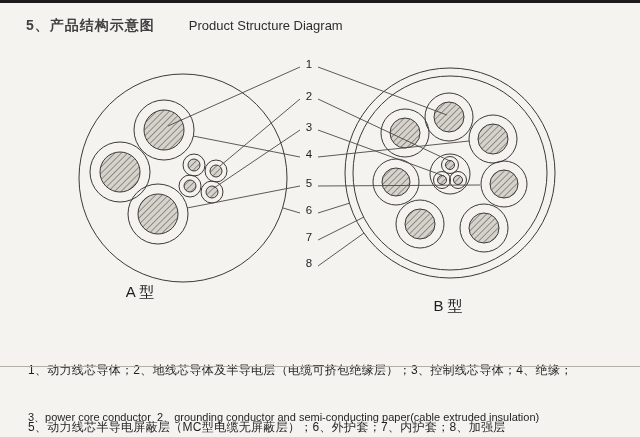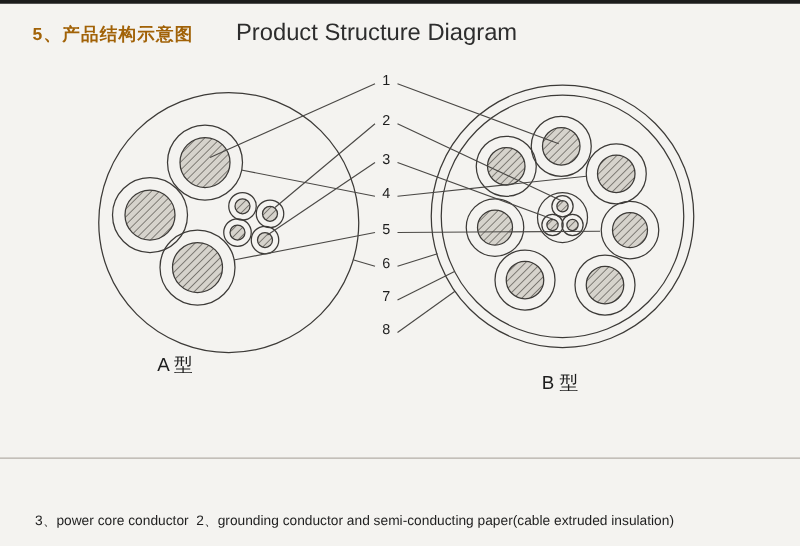--- a/index.html
+++ b/index.html
@@ -23,25 +23,25 @@
     }
     .title-row {
       position: absolute;
       top: 16px;
       left: 26px;
       white-space: nowrap;
     }
     .title-zh {
       font-size: 14px;
       font-weight: bold;
-      color: #a16207;
+      color: #404040;
       letter-spacing: 1px;
     }
     .title-en {
-      font-size: 19px;
+      font-size: 13px;
       color: #2d2d2d;
       margin-left: 34px;
     }
     svg.diagram {
       position: absolute;
       top: 0; left: 0;
     }
     .legend-zh {
       position: absolute;
       left: 28px;
@@ -187,20 +187,22 @@
       <text x="309" y="214">6</text>
       <text x="309" y="241">7</text>
       <text x="309" y="267">8</text>
     </g>
 
     <text x="140" y="297" font-size="15" fill="#1d1d1d" text-anchor="middle">A 型</text>
     <text x="448" y="311" font-size="15" fill="#1d1d1d" text-anchor="middle">B 型</text>
   </svg>
 
   <div class="legend-zh">
+    <div>1、动力线芯导体；2、地线芯导体及半导电层（电缆可挤包绝缘层）；3、控制线芯导体；4、绝缘；</div>
+    <div>5、动力线芯半导电屏蔽层（MC型电缆无屏蔽层）；6、外护套；7、内护套；8、加强层</div>
   </div>
 
   <div class="divider"></div>
 
   <div class="legend-en">
     <div>3、power core conductor  2、grounding conductor and semi-conducting paper(cable extruded insulation)</div>
     
     
   </div>
 

